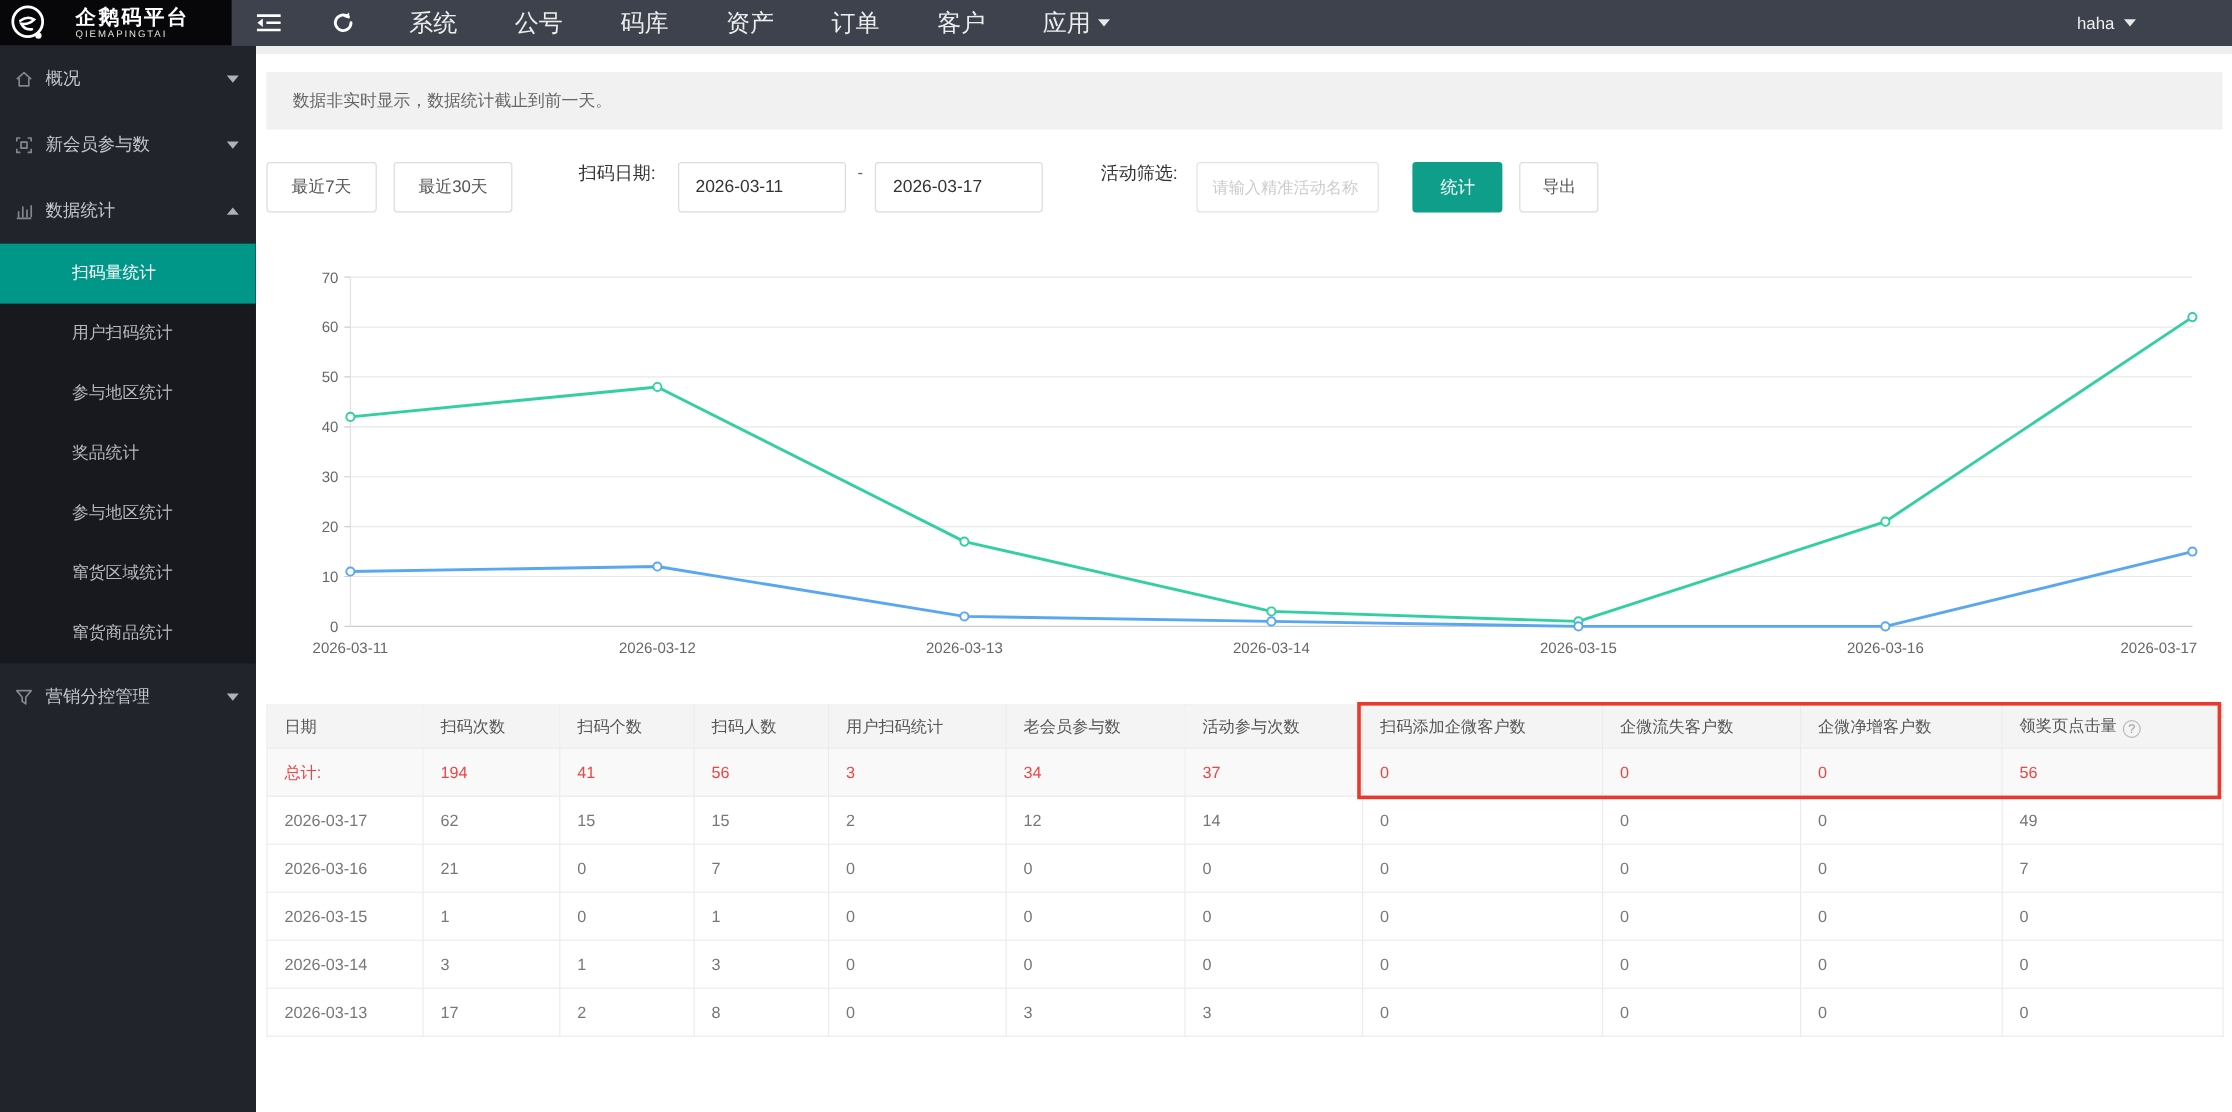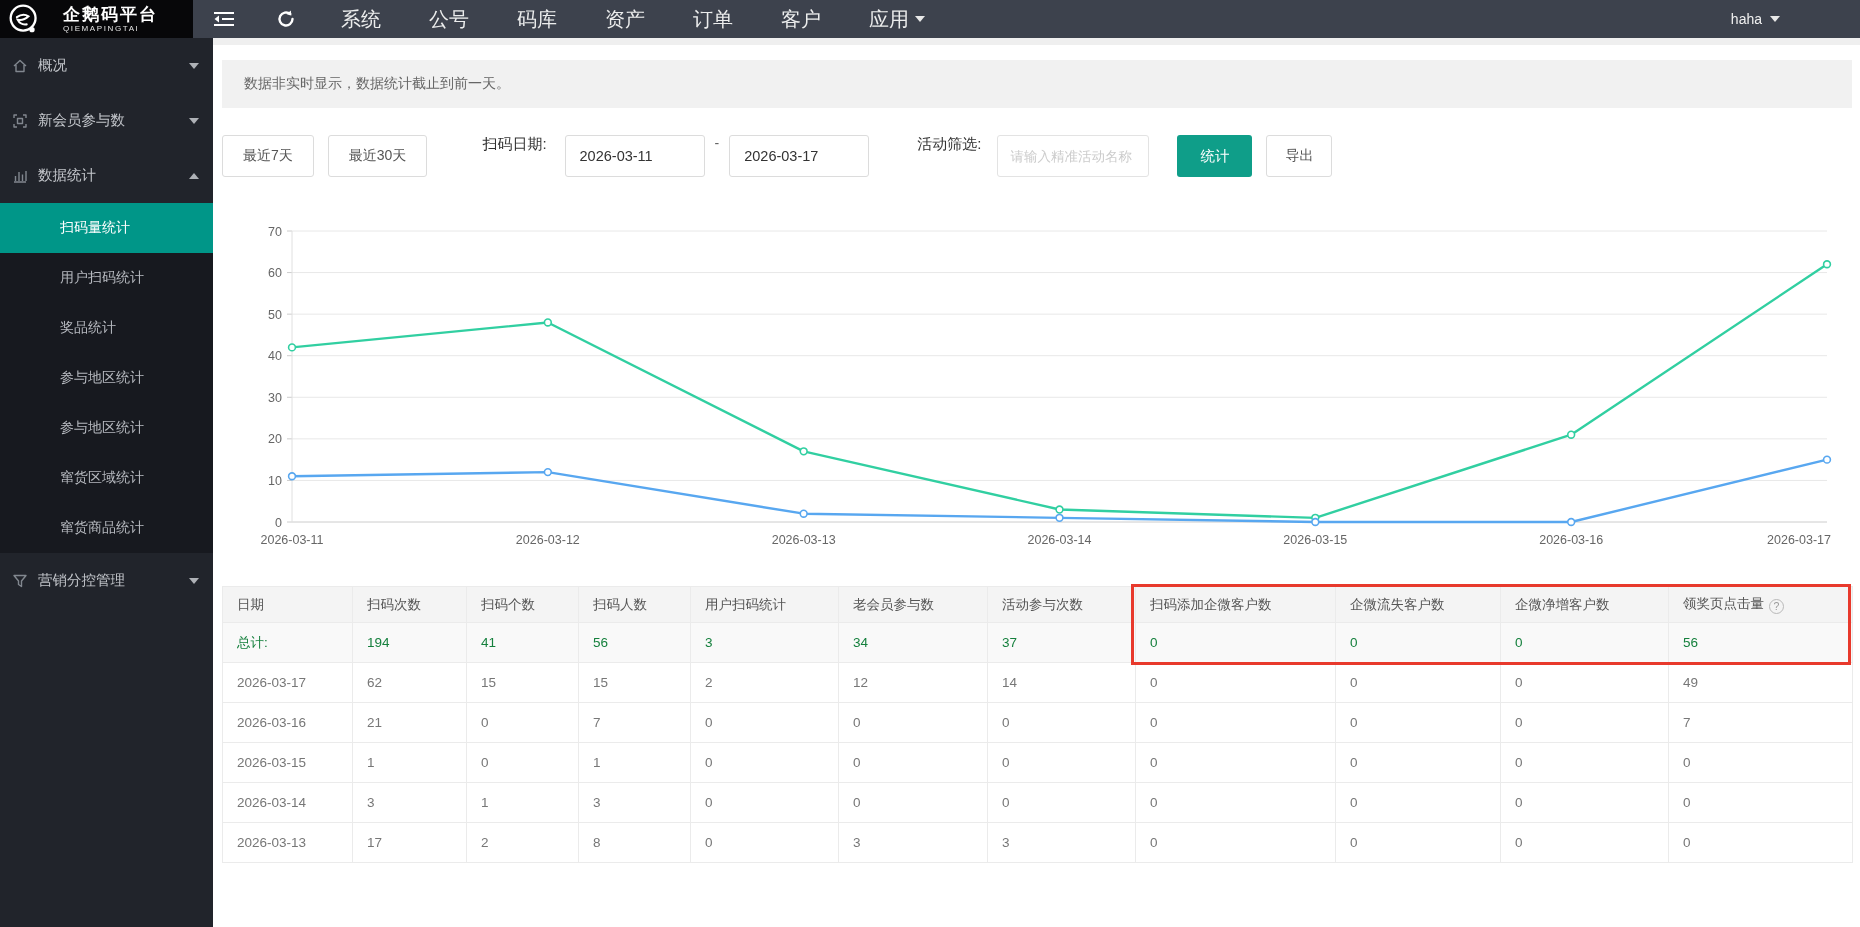--- a/index.html
+++ b/index.html
@@ -51,21 +51,21 @@
   .btn-export { margin-left:14px; padding:0 18px; }
 
   
   .chart-wrap { margin-top:32px; }
 
   
   .table-wrap { margin-top:28px; position:relative; }
   table { border-collapse:collapse; table-layout:fixed; width:1630px; font-size:13.5px; }
   th, td { border:1px solid #ebebeb; text-align:left; padding:0 0 0 14px; font-weight:normal; overflow:hidden; white-space:nowrap; }
   thead th { height:36px; background:#f4f4f4; color:#555; }
-  tr.total-row td { height:40px; background:#f9f9f9; color:#15803d; }
+  tr.total-row td { height:40px; background:#f9f9f9; color:#ef4444; }
   tbody td { height:40px; color:#777; }
   .q-icon { display:inline-flex; align-items:center; justify-content:center; width:15px; height:15px; border:1px solid #b9b9b9; border-radius:50%; font-size:10.5px; color:#999; margin-left:5px; vertical-align:-2px; }
   .red-box { position:absolute; top:-2px; left:909px; width:720px; height:81px; border:3px solid #e8392c; pointer-events:none; }
 </style>
 </head>
 <body>
 
 <div class="topbar">
   <div class="logo-block">
     <svg class="logo-mark" viewBox="0 0 36 36">
@@ -129,22 +129,22 @@
     <div class="side-item">
       <svg class="side-icon" viewBox="0 0 16 16">
         <path d="M2 14 H14 M3.5 13 V8 M7 13 V4 M10.5 13 V6.5 M14 13 V3" fill="none" stroke="#9aa0a8" stroke-width="1.4" stroke-linejoin="round"></path>
       </svg>
       <span class="lbl">数据统计</span>
       <span class="chev up"></span>
     </div>
     <div class="submenu">
       <div class="sub-item active">扫码量统计</div>
       <div class="sub-item">用户扫码统计</div>
+      <div class="sub-item">参与地区统计</div>
       <div class="sub-item">奖品统计</div>
-      <div class="sub-item">参与地区统计</div>
       <div class="sub-item">参与地区统计</div>
       <div class="sub-item">窜货区域统计</div>
       <div class="sub-item">窜货商品统计</div>
     </div>
     <div class="side-item">
       <svg class="side-icon" viewBox="0 0 16 16">
         <path d="M2 2.5 H14 L9.5 8 V13.5 L6.5 11.5 V8 Z" fill="none" stroke="#9aa0a8" stroke-width="1.4" stroke-linejoin="round"></path>
       </svg>
       <span class="lbl">营销分控管理</span>
       <span class="chev down"></span>

